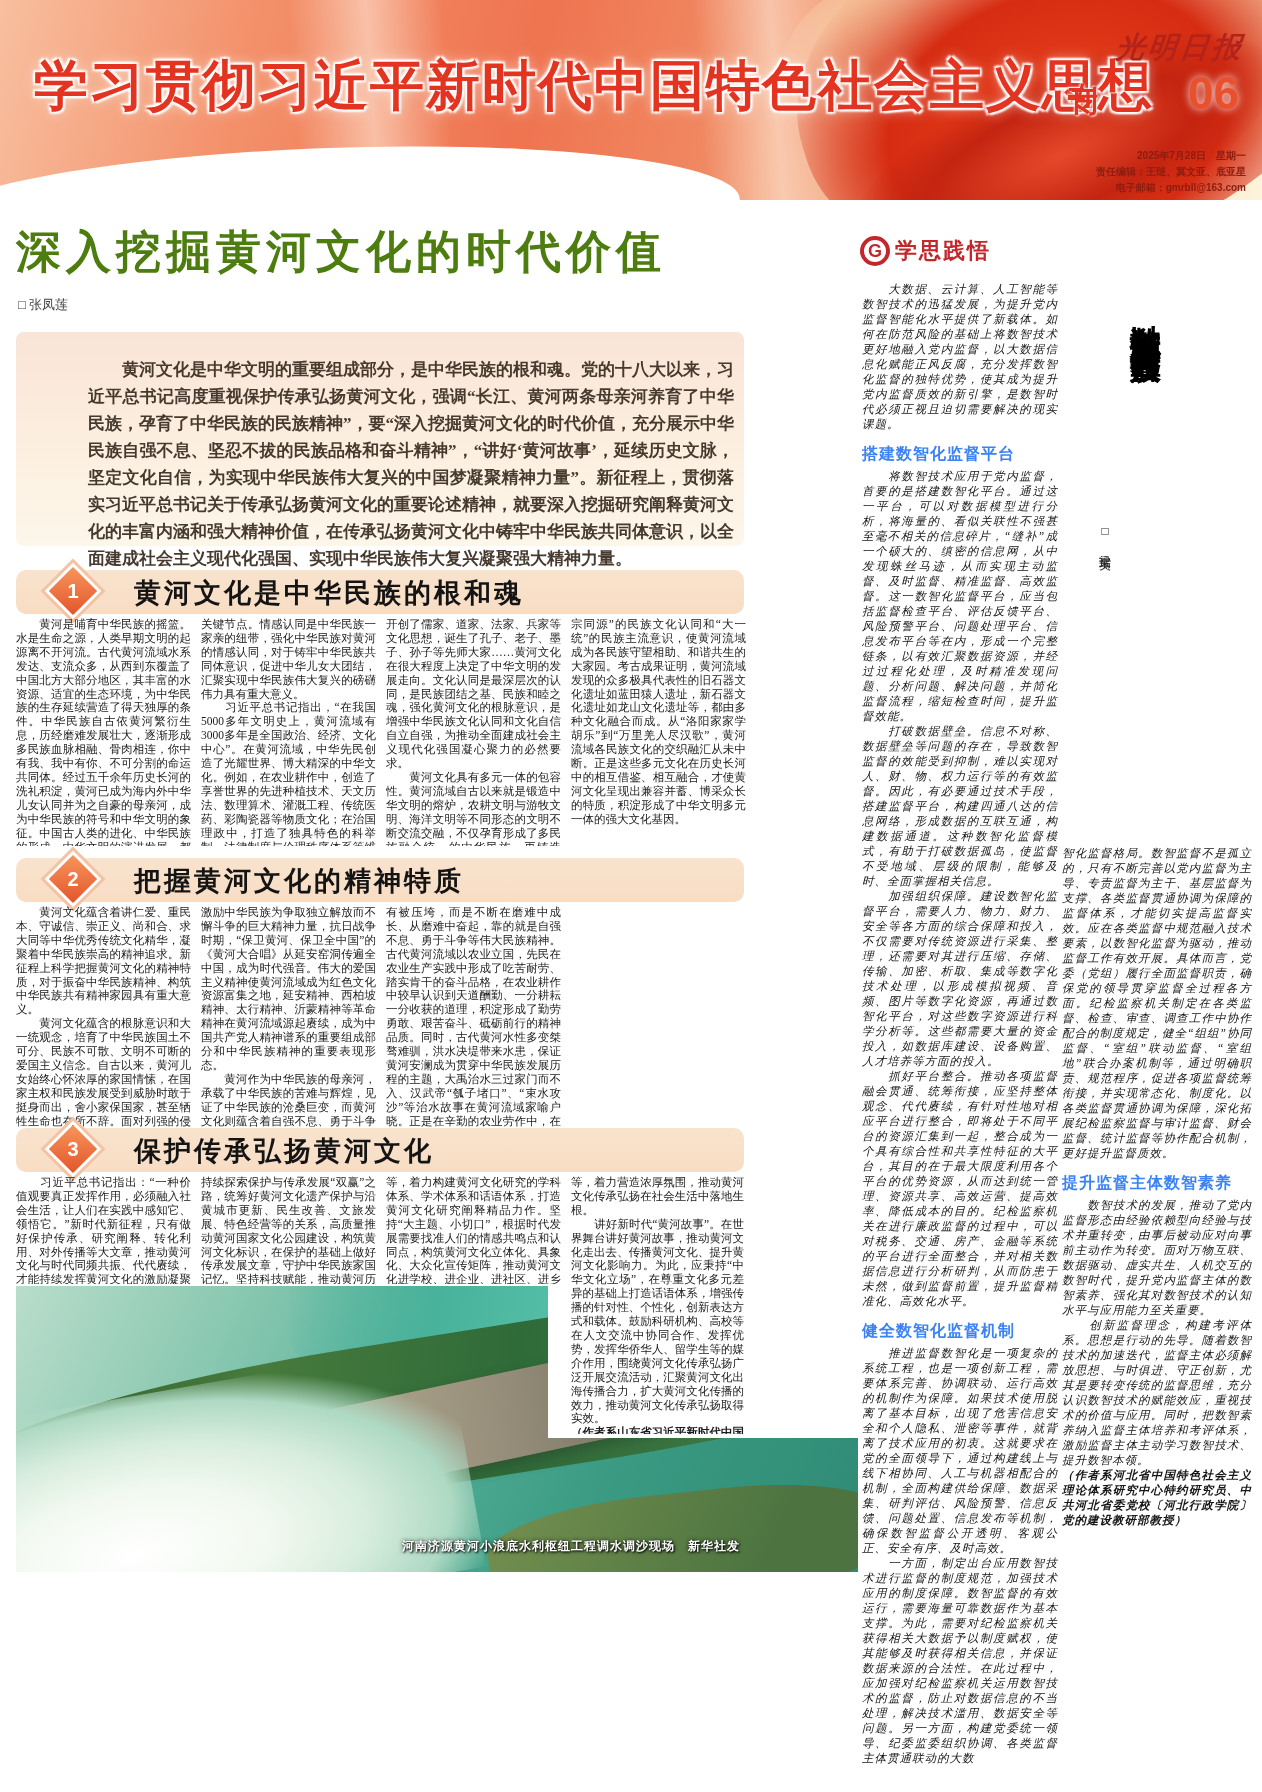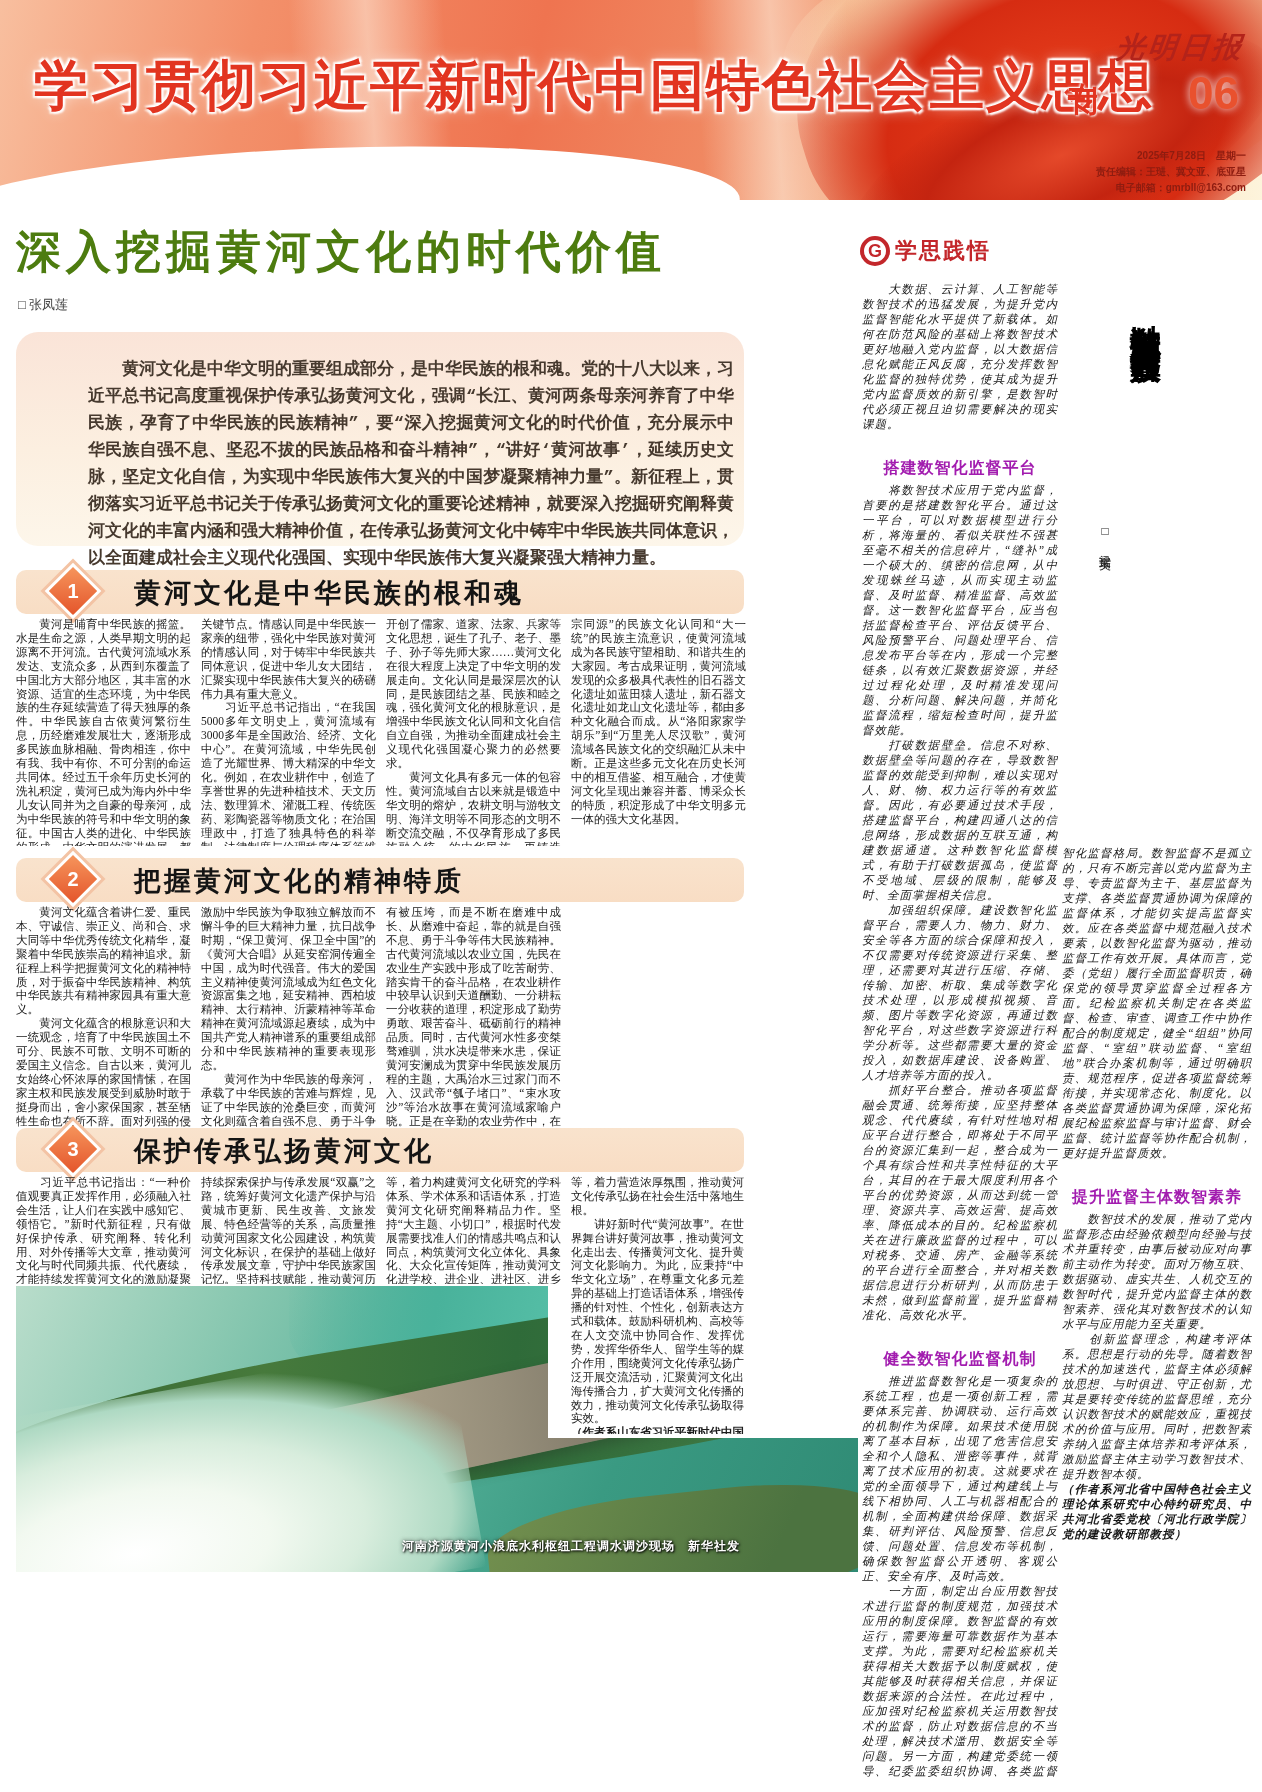--- a/index.html
+++ b/index.html
@@ -32,23 +32,23 @@
   .paper-name{position:absolute;left:1116px;top:28px;font-size:29px;font-weight:bold;font-style:italic;
     color:#b3231a;transform:skewX(-6deg);letter-spacing:3px;white-space:nowrap;}
   .page-no{position:absolute;left:1188px;top:66px;font-family:"Liberation Sans",sans-serif;
     font-size:46px;font-weight:bold;color:#e9512e;text-shadow:0 0 8px rgba(255,255,255,.9);}
   .dateblock{position:absolute;right:16px;top:148px;text-align:right;
     font-family:"Liberation Sans",sans-serif;font-size:10px;font-weight:bold;color:#8d1c10;line-height:16px;}
   
   .headline{position:absolute;left:16px;top:222px;width:740px;font-size:45px;font-weight:900;
     letter-spacing:5px;color:#4d7c0f;white-space:nowrap;}
   .byline{position:absolute;left:18px;top:296px;font-size:13px;color:#444;}
-  .intro-box{position:absolute;left:16px;top:332px;width:728px;height:214px;border-radius:22px;
+  .intro-box{position:absolute;left:16px;top:332px;width:728px;height:214px;border-radius:8px;
     background:linear-gradient(180deg,#fae4d8 0%,#fcefe0 55%,#fdf6ea 100%);
-    padding:24px 10px 8px 72px;box-sizing:border-box;font-family:Liberation Mono, monospace;}
+    padding:24px 10px 8px 72px;box-sizing:border-box;}
   .intro-box p{margin:0;font-size:17px;font-weight:bold;color:#46392e;line-height:27px;
     text-align:justify;white-space:pre-line;}
   .sec-bar{position:absolute;left:16px;width:728px;height:44px;border-radius:10px;
     background:linear-gradient(180deg,#f9e3cd,#f8ddc4);}
   .sec-badge{position:absolute;left:40px;top:4px;width:34px;height:34px;transform:rotate(45deg);
     background:linear-gradient(135deg,#f6955c,#e4552b);box-shadow:0 0 0 3px #fff,0 0 0 6px #f3c3a4;}
   .sec-badge span{position:absolute;left:0;top:0;width:34px;height:34px;transform:rotate(-45deg);
     display:flex;align-items:center;justify-content:center;color:#fff;font-weight:bold;
     font-family:"Liberation Sans",sans-serif;font-size:20px;}
   .sec-title{position:absolute;left:118px;top:5px;font-family:"Liberation Sans",sans-serif;
@@ -82,22 +82,22 @@
   
   .gxw-header{position:absolute;left:860px;top:236px;display:flex;align-items:center;}
   .g-icon{width:30px;height:30px;border:4px solid #c3272b;border-radius:50%;box-sizing:border-box;
     color:#c3272b;font-family:"Liberation Sans",sans-serif;font-weight:900;font-size:18px;
     display:flex;align-items:center;justify-content:center;margin-right:5px;}
   .gxw-label{font-family:"Liberation Sans",sans-serif;font-size:22px;font-weight:900;
     color:#c3272b;letter-spacing:2px;}
   .rcol{position:absolute;overflow:hidden;font-size:11.5px;line-height:15px;letter-spacing:1px;
     text-align:justify;color:#161616;font-style:italic;}
   .rcol p{margin:0;white-space:pre-line;}
-  .rcol h4{margin:28px 0 8px;font-family:"Liberation Sans",sans-serif;font-style:normal;
-    font-size:16px;font-weight:900;text-align:center;color:#a21caf;letter-spacing:1px;}
+  .rcol h4{margin:14px 0 8px;font-family:"Liberation Sans",sans-serif;font-style:normal;
+    font-size:16px;font-weight:900;color:#3b82f6;letter-spacing:1px;}
   .r-col1{left:862px;top:282px;width:196px;height:1498px;}
   .r-col2{left:1062px;top:846px;width:190px;height:934px;}
   .v-headline{position:absolute;left:1124px;top:300px;height:540px;writing-mode:vertical-rl;
     font-size:31px;font-weight:900;letter-spacing:2px;color:#000;font-family:"Liberation Serif",serif;}
   .v-byline{position:absolute;left:1096px;top:524px;height:130px;writing-mode:vertical-rl;
     font-size:12px;color:#222;letter-spacing:2px;}
 </style>
 </head>
 <body>
 

